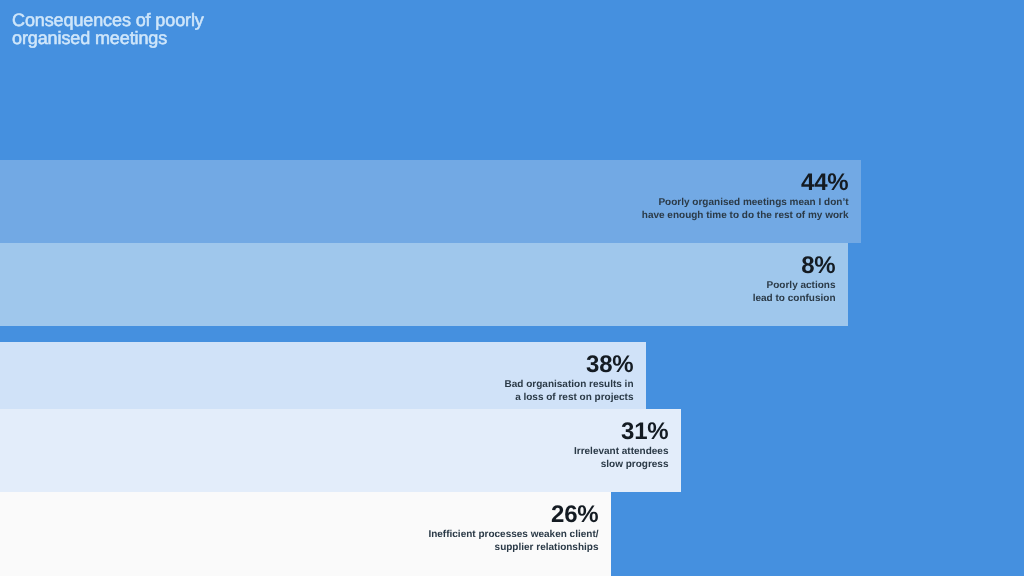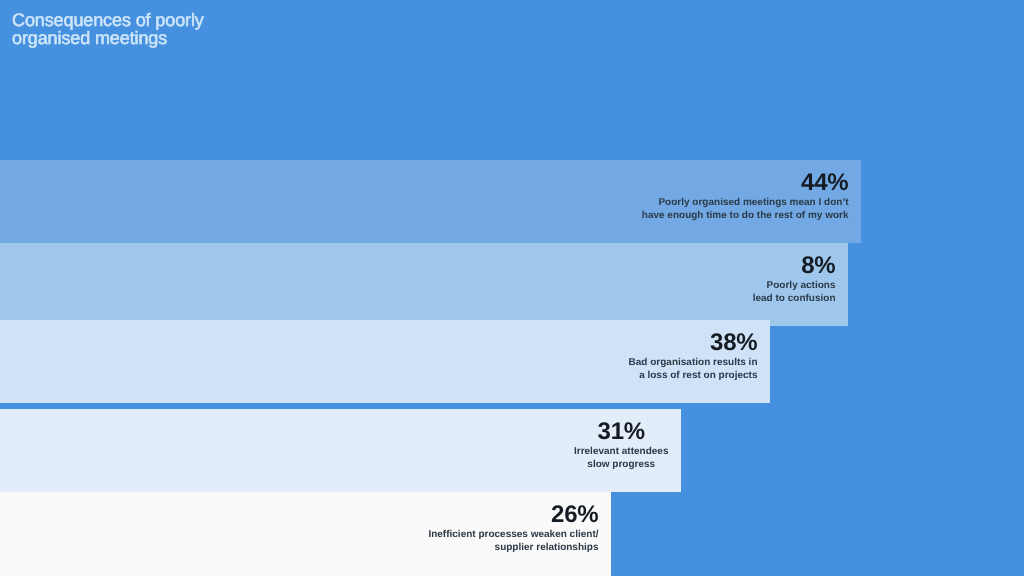--- a/index.html
+++ b/index.html
@@ -44,21 +44,21 @@
     width: 1024px;
     height: 576px;
   }
   .bar-row {
     position: absolute;
     left: 0;
     height: 83px;
   }
   .bar-row.r1 { top: 160px; width: 861px; }
   .bar-row.r2 { top: 243px; width: 848px; }
-  .bar-row.r3 { top: 320px; width: 770px; }
+  .bar-row.r3 { top: 342px; width: 646px; }
   .bar-row.r4 { top: 409px; width: 681px; }
   .bar-row.r5 { top: 492px; width: 611px; height: 96px; }
   .bar {
     position: absolute;
     left: 0;
     top: 0;
     height: 100%;
     width: 100%;
   }
   .r1 .bar { background: #72a9e4; }
@@ -121,21 +121,21 @@
       <div class="bar" style="background: rgb(208, 226, 248);"></div>
       <div class="bar-labels" style="color: rgb(20, 27, 34);">
         <div class="bar-value">38%</div>
         <div class="bar-desc" style="color: rgb(43, 58, 71);">Bad organisation results in
 a loss of rest on projects</div>
       </div>
     </div>
 
     <div class="bar-row r4">
       <div class="bar" style="background: rgb(227, 237, 250);"></div>
-      <div class="bar-labels" style="color: rgb(20, 27, 34); text-align: center;">
+      <div class="bar-labels" style="color: rgb(20, 27, 34);">
         <div class="bar-value">31%</div>
         <div class="bar-desc" style="color: rgb(43, 58, 71);">Irrelevant attendees
 slow progress</div>
       </div>
     </div>
 
     <div class="bar-row r5">
       <div class="bar" style="background: rgb(250, 250, 250);"></div>
       <div class="bar-labels" style="color: rgb(20, 27, 34);">
         <div class="bar-value">26%</div>

